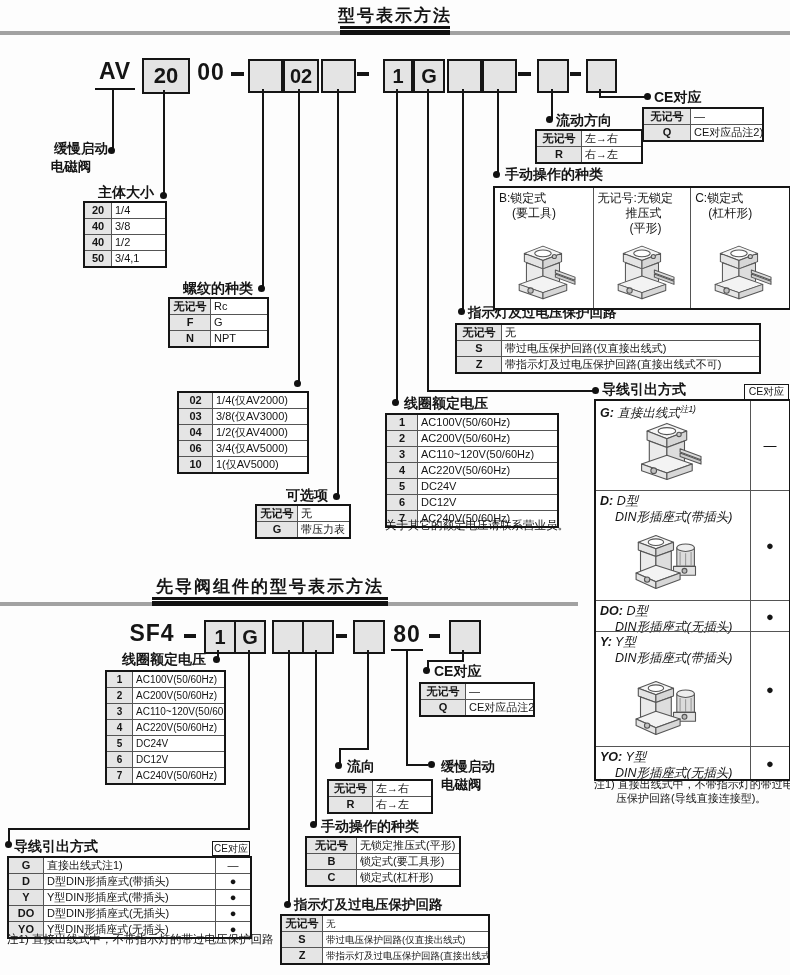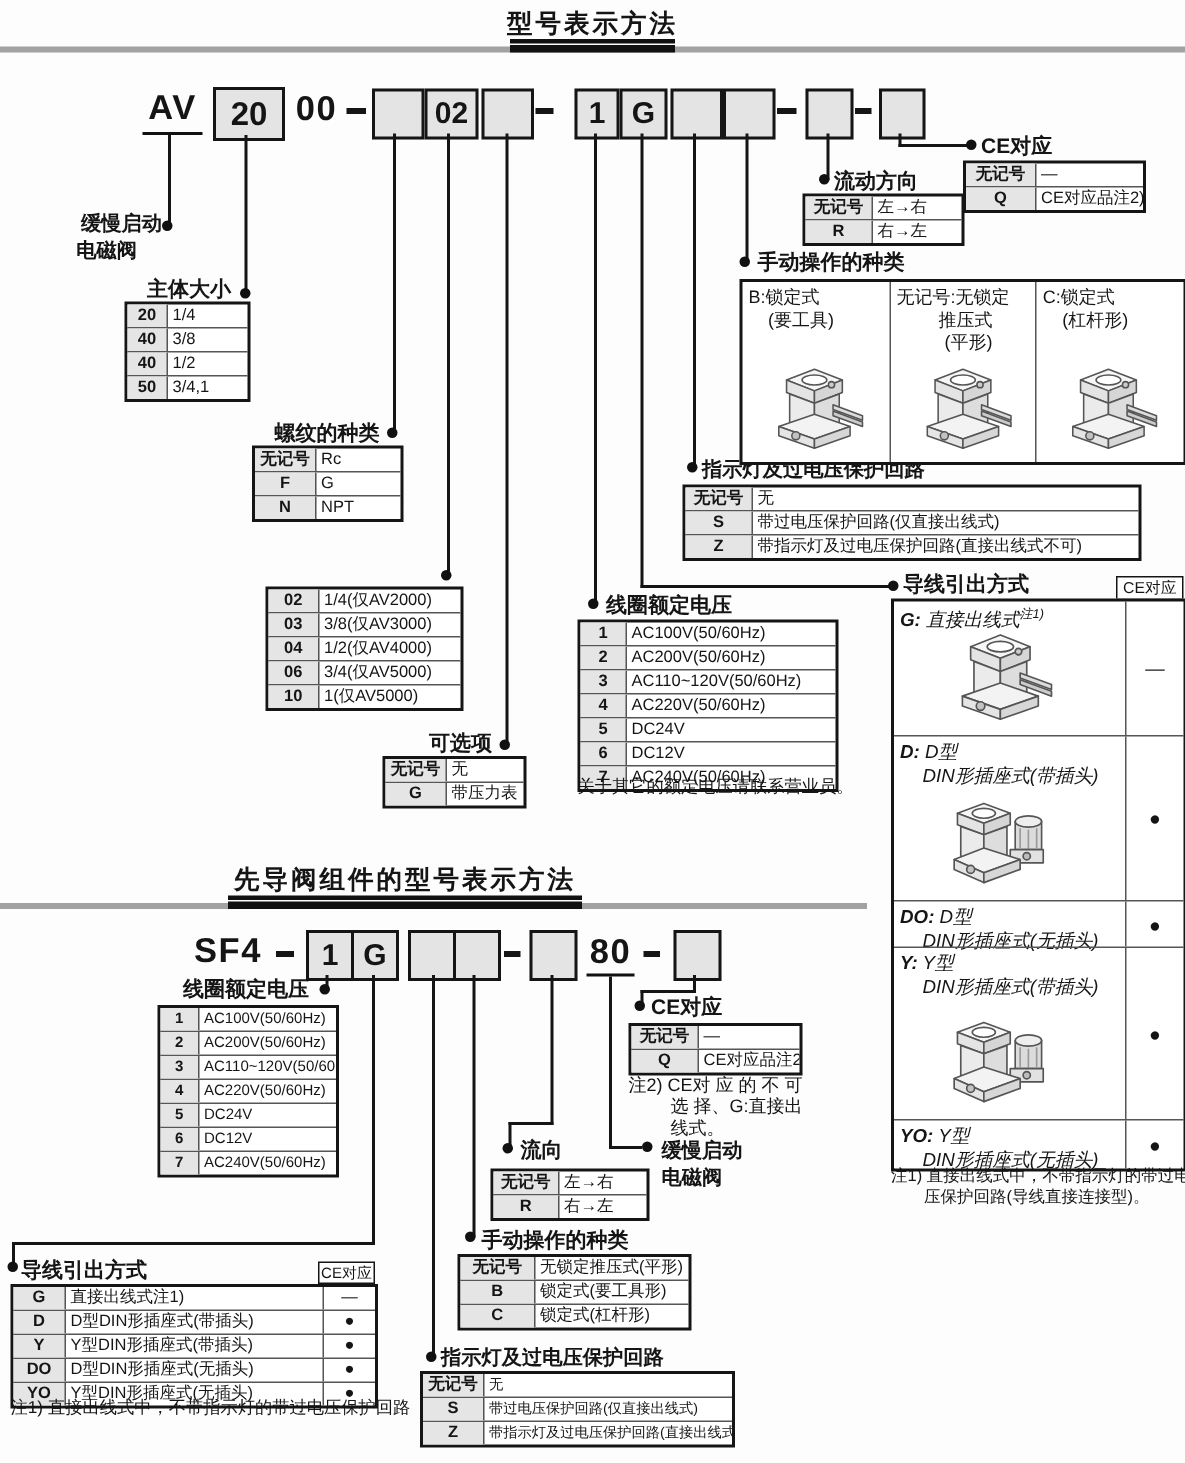--- a/index.html
+++ b/index.html
@@ -523,25 +523,20 @@
   <div class="tbl" style="left:419px;top:682px;width:112px;--cw:40px;">
       <div class="tr">
         <div class="td code">无记号</div>
         <div class="td val">—</div>
       </div>
       <div class="tr">
         <div class="td code">Q</div>
         <div class="td val">CE对应品注2)</div>
       </div>
     </div>
-  <div class="note" style="left:419px;top:716px;font-size:12px;line-height:1.2;">
-    <span class="ind">注2) CE对 应 的 不 可</span>
-    <span class="ind" style="padding-left:28px;">选 择、G:直接出</span>
-    <span class="ind" style="padding-left:28px;">线式。</span>
-  </div>
 
   <div class="ttl" style="left:321px;top:818px;">手动操作的种类</div>
   <div class="tbl" style="left:305px;top:836px;width:152px;--cw:45px;">
       <div class="tr">
         <div class="td code">无记号</div>
         <div class="td val">无锁定推压式(平形)</div>
       </div>
       <div class="tr">
         <div class="td code">B</div>
         <div class="td val">锁定式(要工具形)</div>

